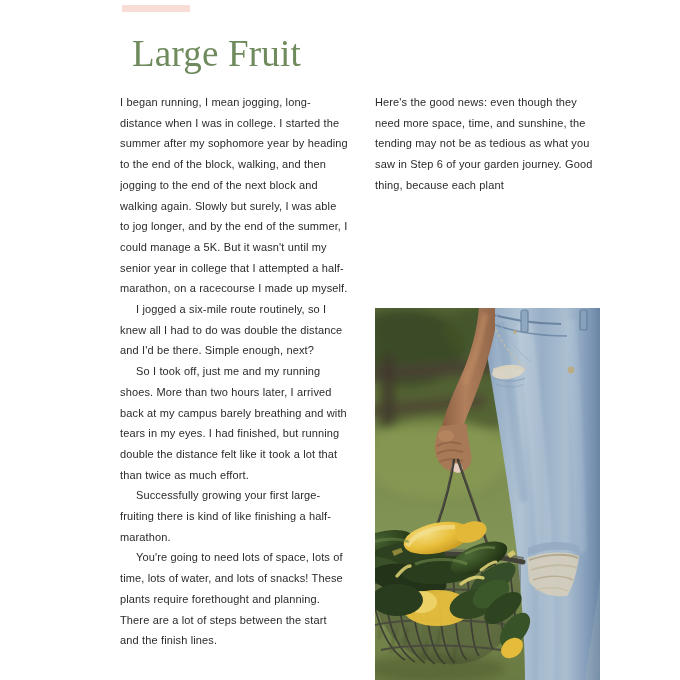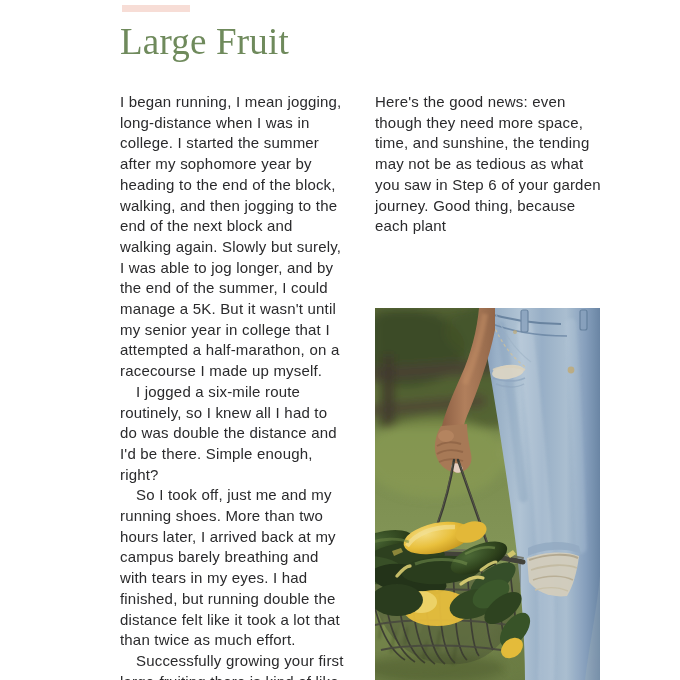--- a/index.html
+++ b/index.html
@@ -26,36 +26,36 @@
     height: 7px;
     background: #f7ddd6;
     border-radius: 0;
   }
 
   
   .chapter-title {
     position: absolute;
     left: 120px;
     top: 21px;
-    margin: 0;
+    margin: 12px;
     font-family: "Liberation Serif", "DejaVu Serif", serif;
     font-weight: 400;
     font-size: 37px;
     line-height: 1.12;
     letter-spacing: 0.2px;
     color: #6f8a5c;
     white-space: nowrap;
     text-align: right;
   }
 
   
   .column {
     position: absolute;
     top: 92px;
-    font-size: 15px;
+    font-size: 11px;
     line-height: 20.7px;
     color: #2a2a2c;
     letter-spacing: 0.012em;
     word-spacing: 0.006em;
   }
   .column.left  { left: 120px;  width: 228px; }
   .column.right { left: 375px;  width: 228px; }
 
   .column p {
     margin: 0;
@@ -82,21 +82,21 @@
 <body>
 
 <div id="page">
 
   <div class="accent-rule"></div>
 
   <h1 class="chapter-title">Large Fruit</h1>
 
   <div class="column left">
     <p>I began running, I mean jogging, long-distance when I was in college. I started the summer after my sophomore year by heading to the end of the block, walking, and then jogging to the end of the next block and walking again. Slowly but surely, I was able to jog longer, and by the end of the summer, I could manage a 5K. But it wasn't until my senior year in college that I attempted a half-marathon, on a racecourse I made up myself.</p>
-    <p>I jogged a six-mile route routinely, so I knew all I had to do was double the distance and I'd be there. Simple enough, right?</p>
+    <p>I jogged a six-mile route routinely, so I knew all I had to do was double the distance and I'd be there. Simple enough, next?</p>
     <p>So I took off, just me and my running shoes. More than two hours later, I arrived back at my campus barely breathing and with tears in my eyes. I had finished, but running double the distance felt like it took a lot that than twice as much effort.</p>
     <p>Successfully growing your first large-fruiting there is kind of like finishing a half-marathon.</p>
     <p>You're going to need lots of space, lots of time, lots of water, and lots of snacks! These plants require forethought and planning. There are a lot of steps between the start and the finish lines.</p>
 
   </div>
 
   <div class="column right">
     <p>Here's the good news: even though they need more space, time, and sunshine, the tending may not be as tedious as what you saw in Step 6 of your garden journey. Good thing, because each plant</p>
   </div>
 

